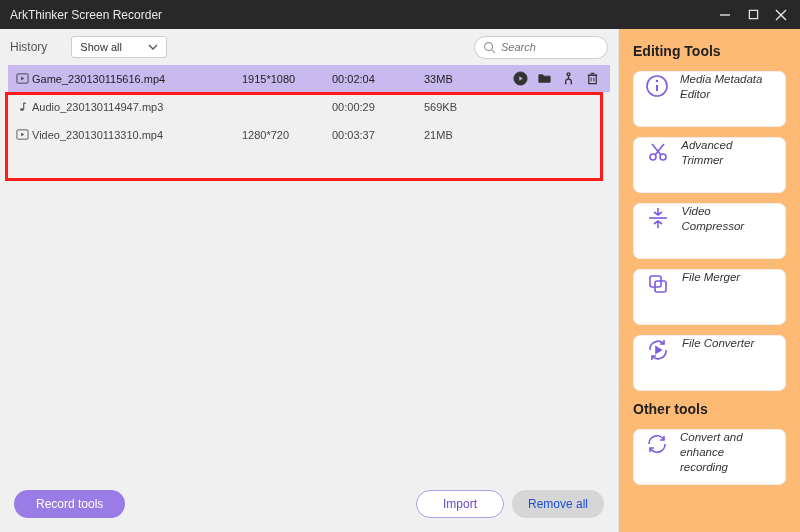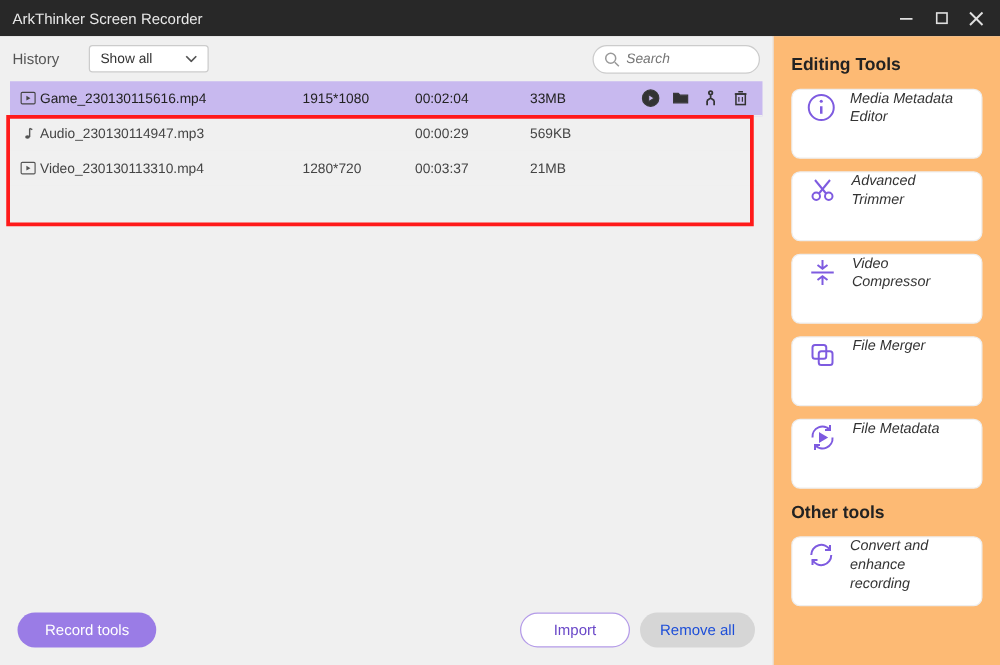--- a/index.html
+++ b/index.html
@@ -228,21 +228,21 @@
     </div>
 
     <div class="tool">
       <span class="ticon">
           <svg width="26" height="26" viewBox="0 0 26 26">
             <path d="M5 13 A8 8 0 0 1 19 7 M21 13 A8 8 0 0 1 7 19"></path>
             <path d="M19 3 L19 7 L15 7 M7 23 L7 19 L11 19"></path>
             <path d="M11 10 L16 13 L11 16 Z" fill="#7e5be0"></path>
           </svg>
         </span>
-      <span class="tlabel">File Metadata</span>
+      <span class="tlabel">File Converter</span>
     </div>
 
     <h3>Other tools</h3>
 
     <div class="tool">
       <span class="ticon">
           <svg width="26" height="26" viewBox="0 0 26 26">
             <path d="M5 13 A8 8 0 0 1 20 9"></path>
             <path d="M21 13 A8 8 0 0 1 6 17"></path>
             <path d="M20 5 L20 9 L16 9 M6 21 L6 17 L10 17"></path>

